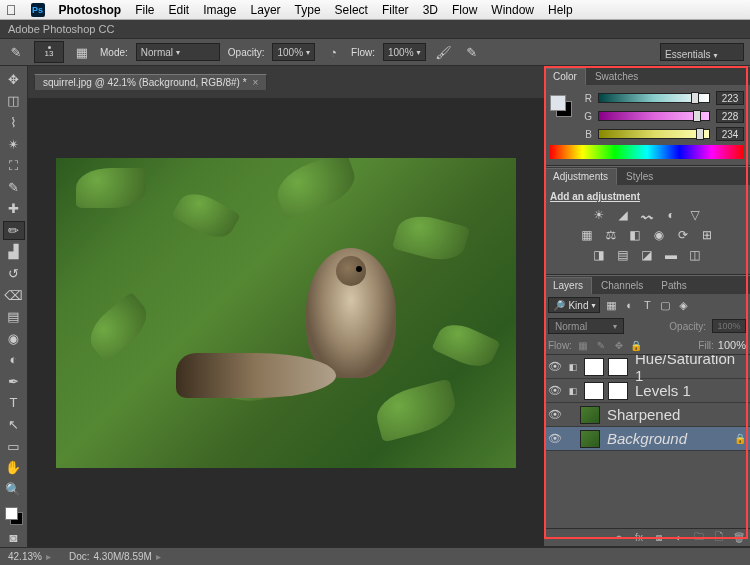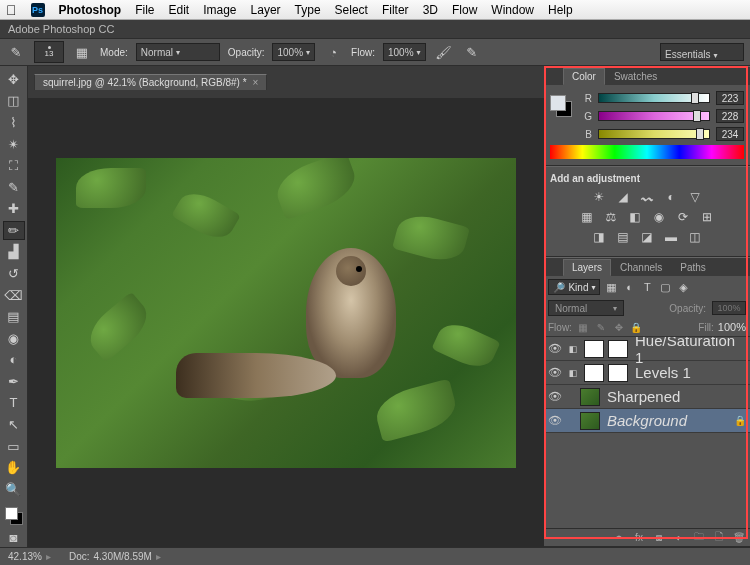--- a/index.html
+++ b/index.html
@@ -30,34 +30,34 @@
 .canvas-area { flex:1; background:#2b2b2b; display:flex; align-items:flex-start; justify-content:center; padding:60px 0 0 0; }
 .canvas { width:460px; height:310px; background:linear-gradient(135deg,#2d5a1f 0%,#4a7c2e 20%,#558833 40%,#3e6625 60%,#2d5a1f 80%,#4a7c2e 100%); position:relative; overflow:hidden; }
 .leaf { position:absolute; border-radius:50% 10% 50% 10%; background:radial-gradient(circle at 30% 30%,#6fa843,#3e6625); }
 .squirrel { position:absolute; top:90px; left:250px; width:90px; height:130px; background:radial-gradient(ellipse at 50% 40%,#d4c4a8 0%,#9e8b6f 40%,#6b5844 70%); border-radius:50% 50% 40% 40%; }
 .squirrel::before{ content:""; position:absolute; top:8px; left:30px; width:30px; height:30px; background:radial-gradient(circle at 40% 40%,#8a7558,#5c4a38); border-radius:50%; }
 .squirrel .eye{ position:absolute; top:18px; left:50px; width:6px; height:6px; background:#000; border-radius:50%; }
 .squirrel .tail{ position:absolute; bottom:-20px; left:-130px; width:160px; height:45px; background:linear-gradient(90deg,#3d2f1f,#8a7558,#b0a08a); border-radius:20px 50% 50% 10px; }
 .panels { width:206px; background:#535353; display:flex; flex-direction:column; position:relative; }
 .highlight-box { position:absolute; top:0; left:0; right:2px; bottom:8px; border:2px solid #f44; pointer-events:none; z-index:10; }
 .panel { border-top:1px solid #666; border-bottom:1px solid #2d2d2d; }
-.panel-tabs { height:18px; background:#3a3a3a; display:flex; align-items:flex-end; padding:0 19px; }
+.panel-tabs { height:18px; background:#3a3a3a; display:flex; align-items:flex-end; padding:0 0; }
 .ptab { padding:2px 8px; font-size:10px; color:#aaa; border:1px solid transparent; }
 .ptab.active { background:#535353; color:#ddd; border-color:#666 #666 #535353 #666; }
 .panel-body { padding:6px; }
 .color-swatch-pair { position:relative; width:22px; height:22px; float:left; margin-right:8px; margin-top:4px;}
 .color-swatch-pair .fg{ position:absolute; width:16px; height:16px; background:#dfe4ea; border:1px solid #888; top:0; left:0; }
 .color-swatch-pair .bg{ position:absolute; width:16px; height:16px; background:#000; border:1px solid #888; bottom:0; right:0; }
 .slider-row { display:flex; align-items:center; gap:6px; margin-bottom:4px; }
 .slider-row .lbl { width:10px; font-size:10px; color:#ccc; text-align:right; }
 .slider-row .track { flex:1; height:10px; position:relative; border:1px solid #222; }
 .slider-row .track .thumb{ position:absolute; top:-2px; width:8px; height:12px; background:#ddd; border:1px solid #222; transform:translateX(-50%); }
 .slider-row .val { width:28px; height:14px; background:#3a3a3a; border:1px solid #222; font-size:10px; display:flex; align-items:center; justify-content:center; }
 .spectrum { height:14px; margin-top:4px; background:linear-gradient(90deg,#f00,#ff0,#0f0,#0ff,#00f,#f0f,#f00); }
-.adjust-title { font-size:10px; font-weight:bold; color:#ddd; margin-bottom:6px; }
+.adjust-title { font-size:10px; font-weight:bold; color:#ddd; margin-bottom:6px;text-decoration:underline; }
 .adj-row { display:flex; gap:8px; margin-bottom:6px; justify-content:center; }
 .adj-icon { width:16px; height:14px; color:#ccc; font-size:12px; display:flex; align-items:center; justify-content:center; }
 .layers-bar { display:flex; align-items:center; gap:4px; padding:3px 4px; }
 .layers-bar .sel{ height:16px; background:#3a3a3a; border:1px solid #222; padding:0 4px; font-size:10px; display:flex; align-items:center; gap:3px; }
 .layers-bar .ico{ width:14px; height:14px; color:#ccc; font-size:11px; display:flex; align-items:center; justify-content:center; }
 .bl-row { display:flex; align-items:center; padding:2px 4px; gap:6px; }
 .bl-row .sel{ height:16px; background:#3a3a3a; border:1px solid #222; padding:0 6px; font-size:10px; width:76px; display:flex; align-items:center; justify-content:space-between; color:#999;}
 .bl-row .lbl{ font-size:10px; color:#999; }
 .bl-row .pct{ width:34px; height:14px; background:#3a3a3a; border:1px solid #222; font-size:9px; display:flex; align-items:center; justify-content:center; color:#777;}
 .lock-row{ display:flex; align-items:center; padding:2px 4px; gap:4px; border-bottom:1px solid #333;}
@@ -224,20 +224,24 @@
                 <div class="thumb" style="left:92%"></div>
               </div>
               <div class="val">234</div>
             </div>
           </div>
         <div class="spectrum"></div>
       </div>
     </div>
 
     <div class="panel">
+      <div class="panel-tabs">
+        <div class="ptab active">Adjustments</div>
+        <div class="ptab">Styles</div>
+      </div>
       <div class="panel-body">
         <div class="adjust-title">Add an adjustment</div>
         <div class="adj-row">
           <span class="adj-icon">☀</span>
           <span class="adj-icon">◢</span>
           <span class="adj-icon">〰</span>
           <span class="adj-icon">◐</span>
           <span class="adj-icon">▽</span>
         </div>
         <div class="adj-row">

